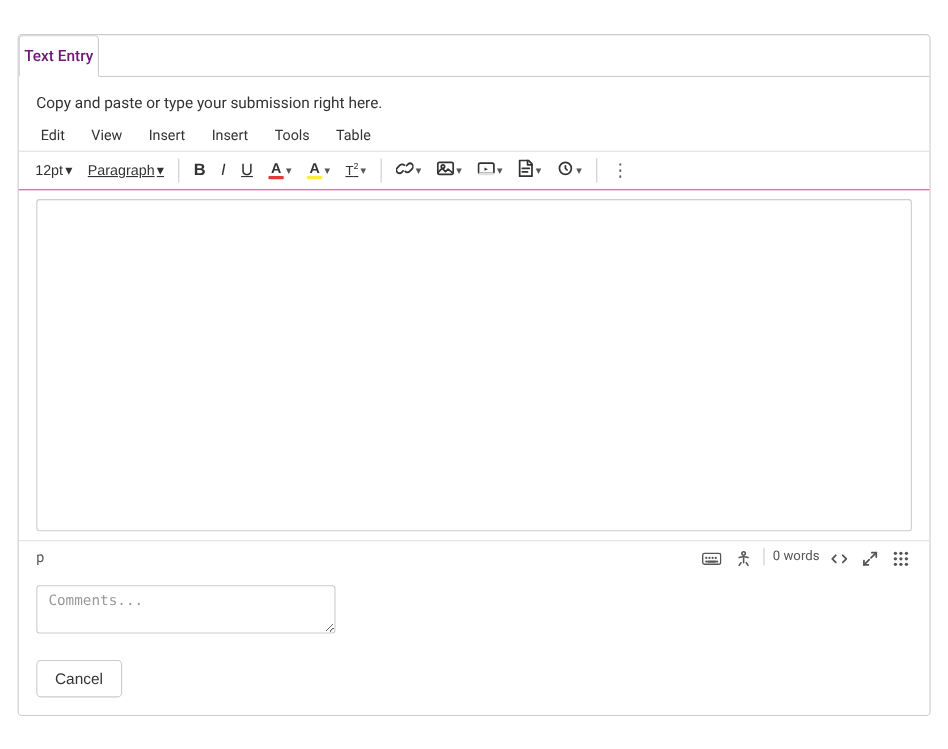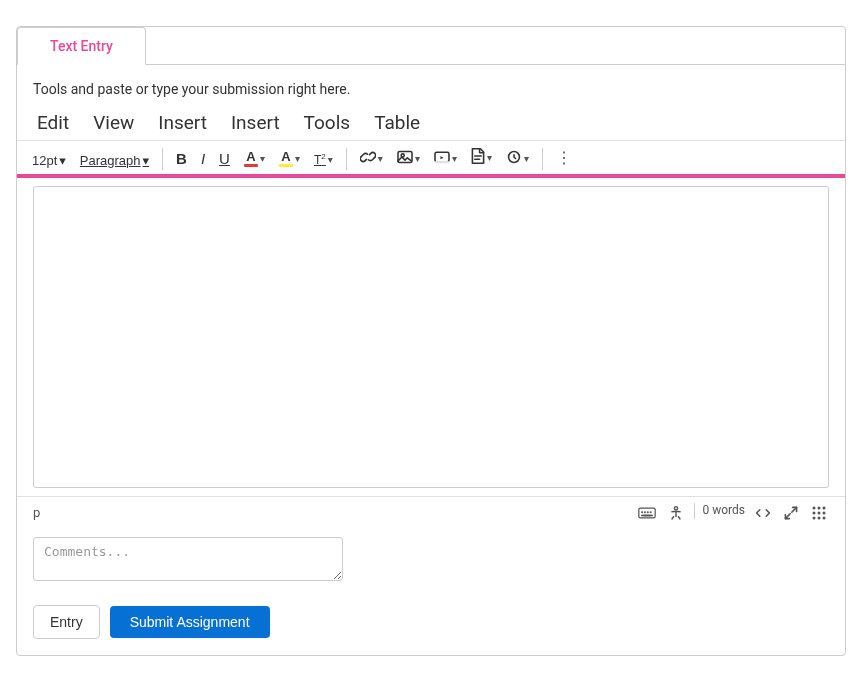--- a/index.html
+++ b/index.html
@@ -34,27 +34,27 @@
       background: #fff;
     }
 
     
     .tabs-bar {
       display: flex;
       border-bottom: 1px solid #ccc;
     }
 
     .tab-item {
-      padding: 10px 32px;
+      padding: 10px 4px;
       font-size: 14px;
       cursor: pointer;
       border: 1px solid transparent;
       border-bottom: none;
       margin-bottom: -1px;
-      color: #ec4899;
+      color: #701a75;
     }
 
     .tab-item.active {
       border: 1px solid #ccc;
       border-bottom: 1px solid #fff;
       border-radius: 4px 4px 0 0;
       background: #fff;
       font-weight: 500;
     }
 
@@ -68,33 +68,33 @@
     
     .menu-bar {
       display: flex;
       align-items: center;
       padding: 4px 16px;
       gap: 16px;
       border-bottom: 1px solid #e0e0e0;
     }
 
     .menu-item {
-      font-size: 19px;
+      font-size: 13px;
       color: #333;
       cursor: pointer;
       padding: 2px 4px;
     }
 
     
     .toolbar {
       display: flex;
-      align-items: flex-end;
+      align-items: center;
       padding: 4px 10px;
       gap: 4px;
-      border-bottom: 4px solid #ec4899;
+      border-bottom: 1px solid #ec4899;
       flex-wrap: wrap;
     }
 
     .toolbar-separator {
       width: 1px;
       height: 22px;
       background: #ccc;
       margin: 0 4px;
     }
 
@@ -263,21 +263,21 @@
       font-size: 12px;
       color: #555;
     }
 
     
     .comments-area {
       padding: 8px 16px 12px 16px;
     }
 
     .comments-input {
-      width: 310px;
+      width: 272px;
       padding: 6px 10px;
       border: 1px solid #ccc;
       border-radius: 3px;
       font-size: 13px;
       color: #333;
       resize: vertical;
       min-height: 38px;
     }
 
     .comments-input::placeholder {
@@ -318,21 +318,21 @@
 
 <div class="outer-container">
   <div class="editor-container">
 
     <div class="tabs-bar">
       <div class="tab-item active">
         <span>Text Entry</span>
       </div>
     </div>
 
-    <p class="hint-text">Tools and paste or type your submission right here.</p>
+    <p class="hint-text">Copy and paste or type your submission right here.</p>
 
     <div class="menu-bar">
       <span class="menu-item">Edit</span>
       <span class="menu-item">View</span>
       <span class="menu-item">Insert</span>
       <span class="menu-item">Insert</span>
       <span class="menu-item">Tools</span>
       <span class="menu-item">Table</span>
     </div>
 
@@ -515,21 +515,18 @@
 
       </div>
     </div>
 
     <div class="comments-area">
       <textarea class="comments-input" placeholder="Comments..." style=""></textarea>
     </div>
 
     <div class="action-buttons">
       <button class="cancel-btn">
-        <span>Entry</span>
-      </button>
-      <button class="submit-btn">
-        <span>Submit Assignment</span>
+        <span>Cancel</span>
       </button>
     </div>
 
   </div>
 </div>
 
 </body></html>

